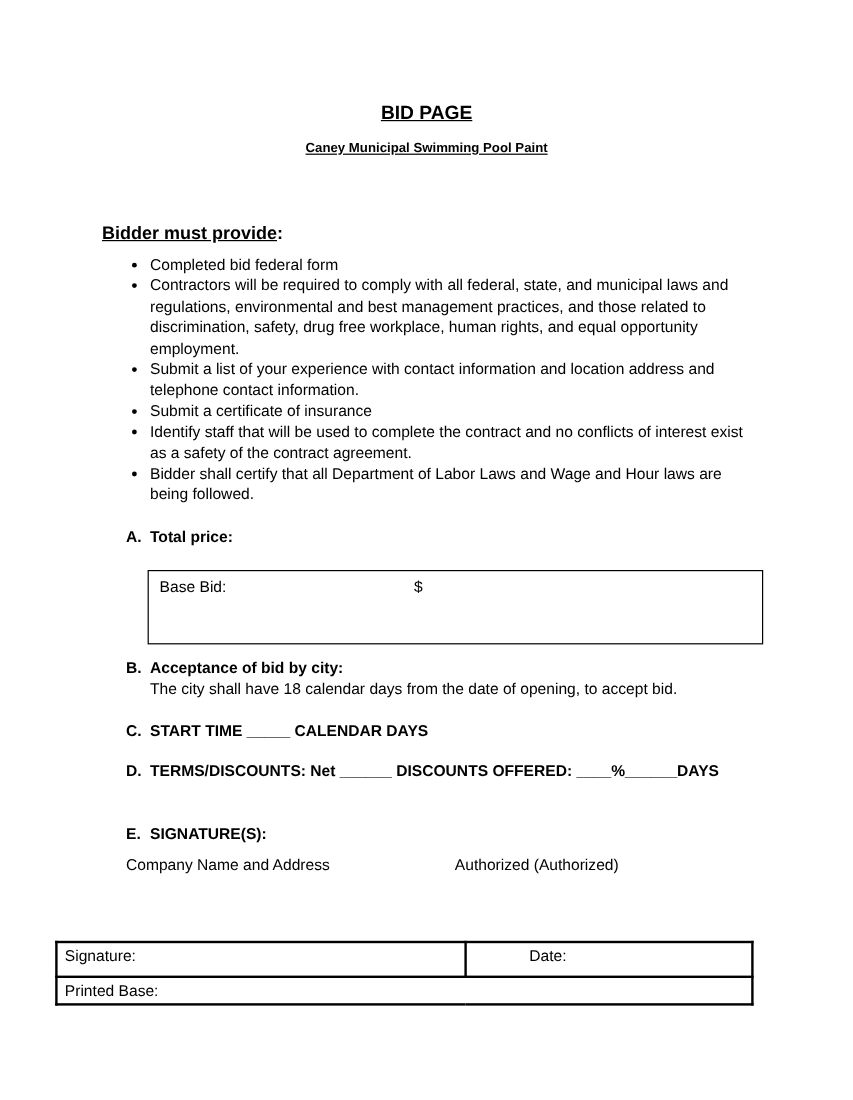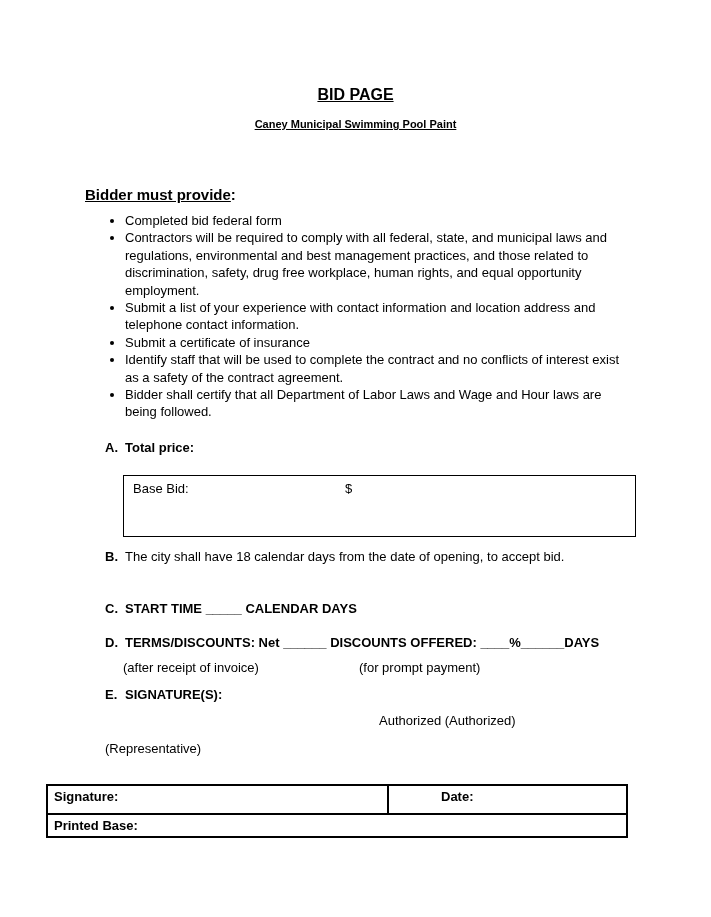--- a/index.html
+++ b/index.html
@@ -51,21 +51,21 @@
   .rep-left { left: 105px; }
   .sig-table {
     position: absolute; left: 46px; top: 784px;
     width: 582px;
     border-collapse: collapse;
     table-layout: fixed;
   }
   .sig-table td {
     border: 2px solid #000;
     vertical-align: top;
-    font-weight: bold;
+    font-weight: normal;
     font-size: 13px;
     padding: 2px 0 0 6px;
   }
   .sig-cell { width: 333px; height: 25px; }
   .date-cell { padding-left: 52px !important; }
   .pn-cell { height: 19px; }
 </style>
 </head>
 <body>
 
@@ -93,51 +93,46 @@
   </div>
 
   <div class="abs base-bid-box">
     <span>Base Bid:</span>
     <span class="dollar">$</span>
   </div>
 
   <div class="abs sec sec-b">
     <span class="sec-label">B.</span>
     <span>
+      <span class="bold" style="display:block">Acceptance of bid by city:</span>
       <span style="display:block">The city shall have 18 calendar days from the date of opening, to accept bid.</span>
     </span>
   </div>
 
   <div class="abs sec sec-c">
     <span class="sec-label">C.</span>
     <span class="bold">START TIME _____ CALENDAR DAYS</span>
   </div>
 
   <div class="abs sec sec-d">
     <span class="sec-label">D.</span>
     <span class="bold">TERMS/DISCOUNTS: Net ______ DISCOUNTS OFFERED: ____%______DAYS</span>
   </div>
 
-  <div class="abs row paren-row">
-    <span class="paren-left">(after receipt of invoice)</span>
-    <span class="paren-right">(for prompt payment)</span>
-  </div>
 
   <div class="abs sec sec-e">
     <span class="sec-label">E.</span>
     <span class="bold">SIGNATURE(S):</span>
   </div>
 
   <div class="abs row company-row">
+    <span class="company-left">Company Name and Address</span>
     <span class="company-right">Authorized (Authorized)</span>
   </div>
 
-  <div class="abs row rep-row">
-    <span class="rep-left">(Representative)</span>
-  </div>
 
   <table class="sig-table">
     <tbody>
         <tr>
       <td class="sig-cell">
         <span>Signature:</span>
       </td>
       <td class="date-cell">
         <span>Date:</span>
       </td>

